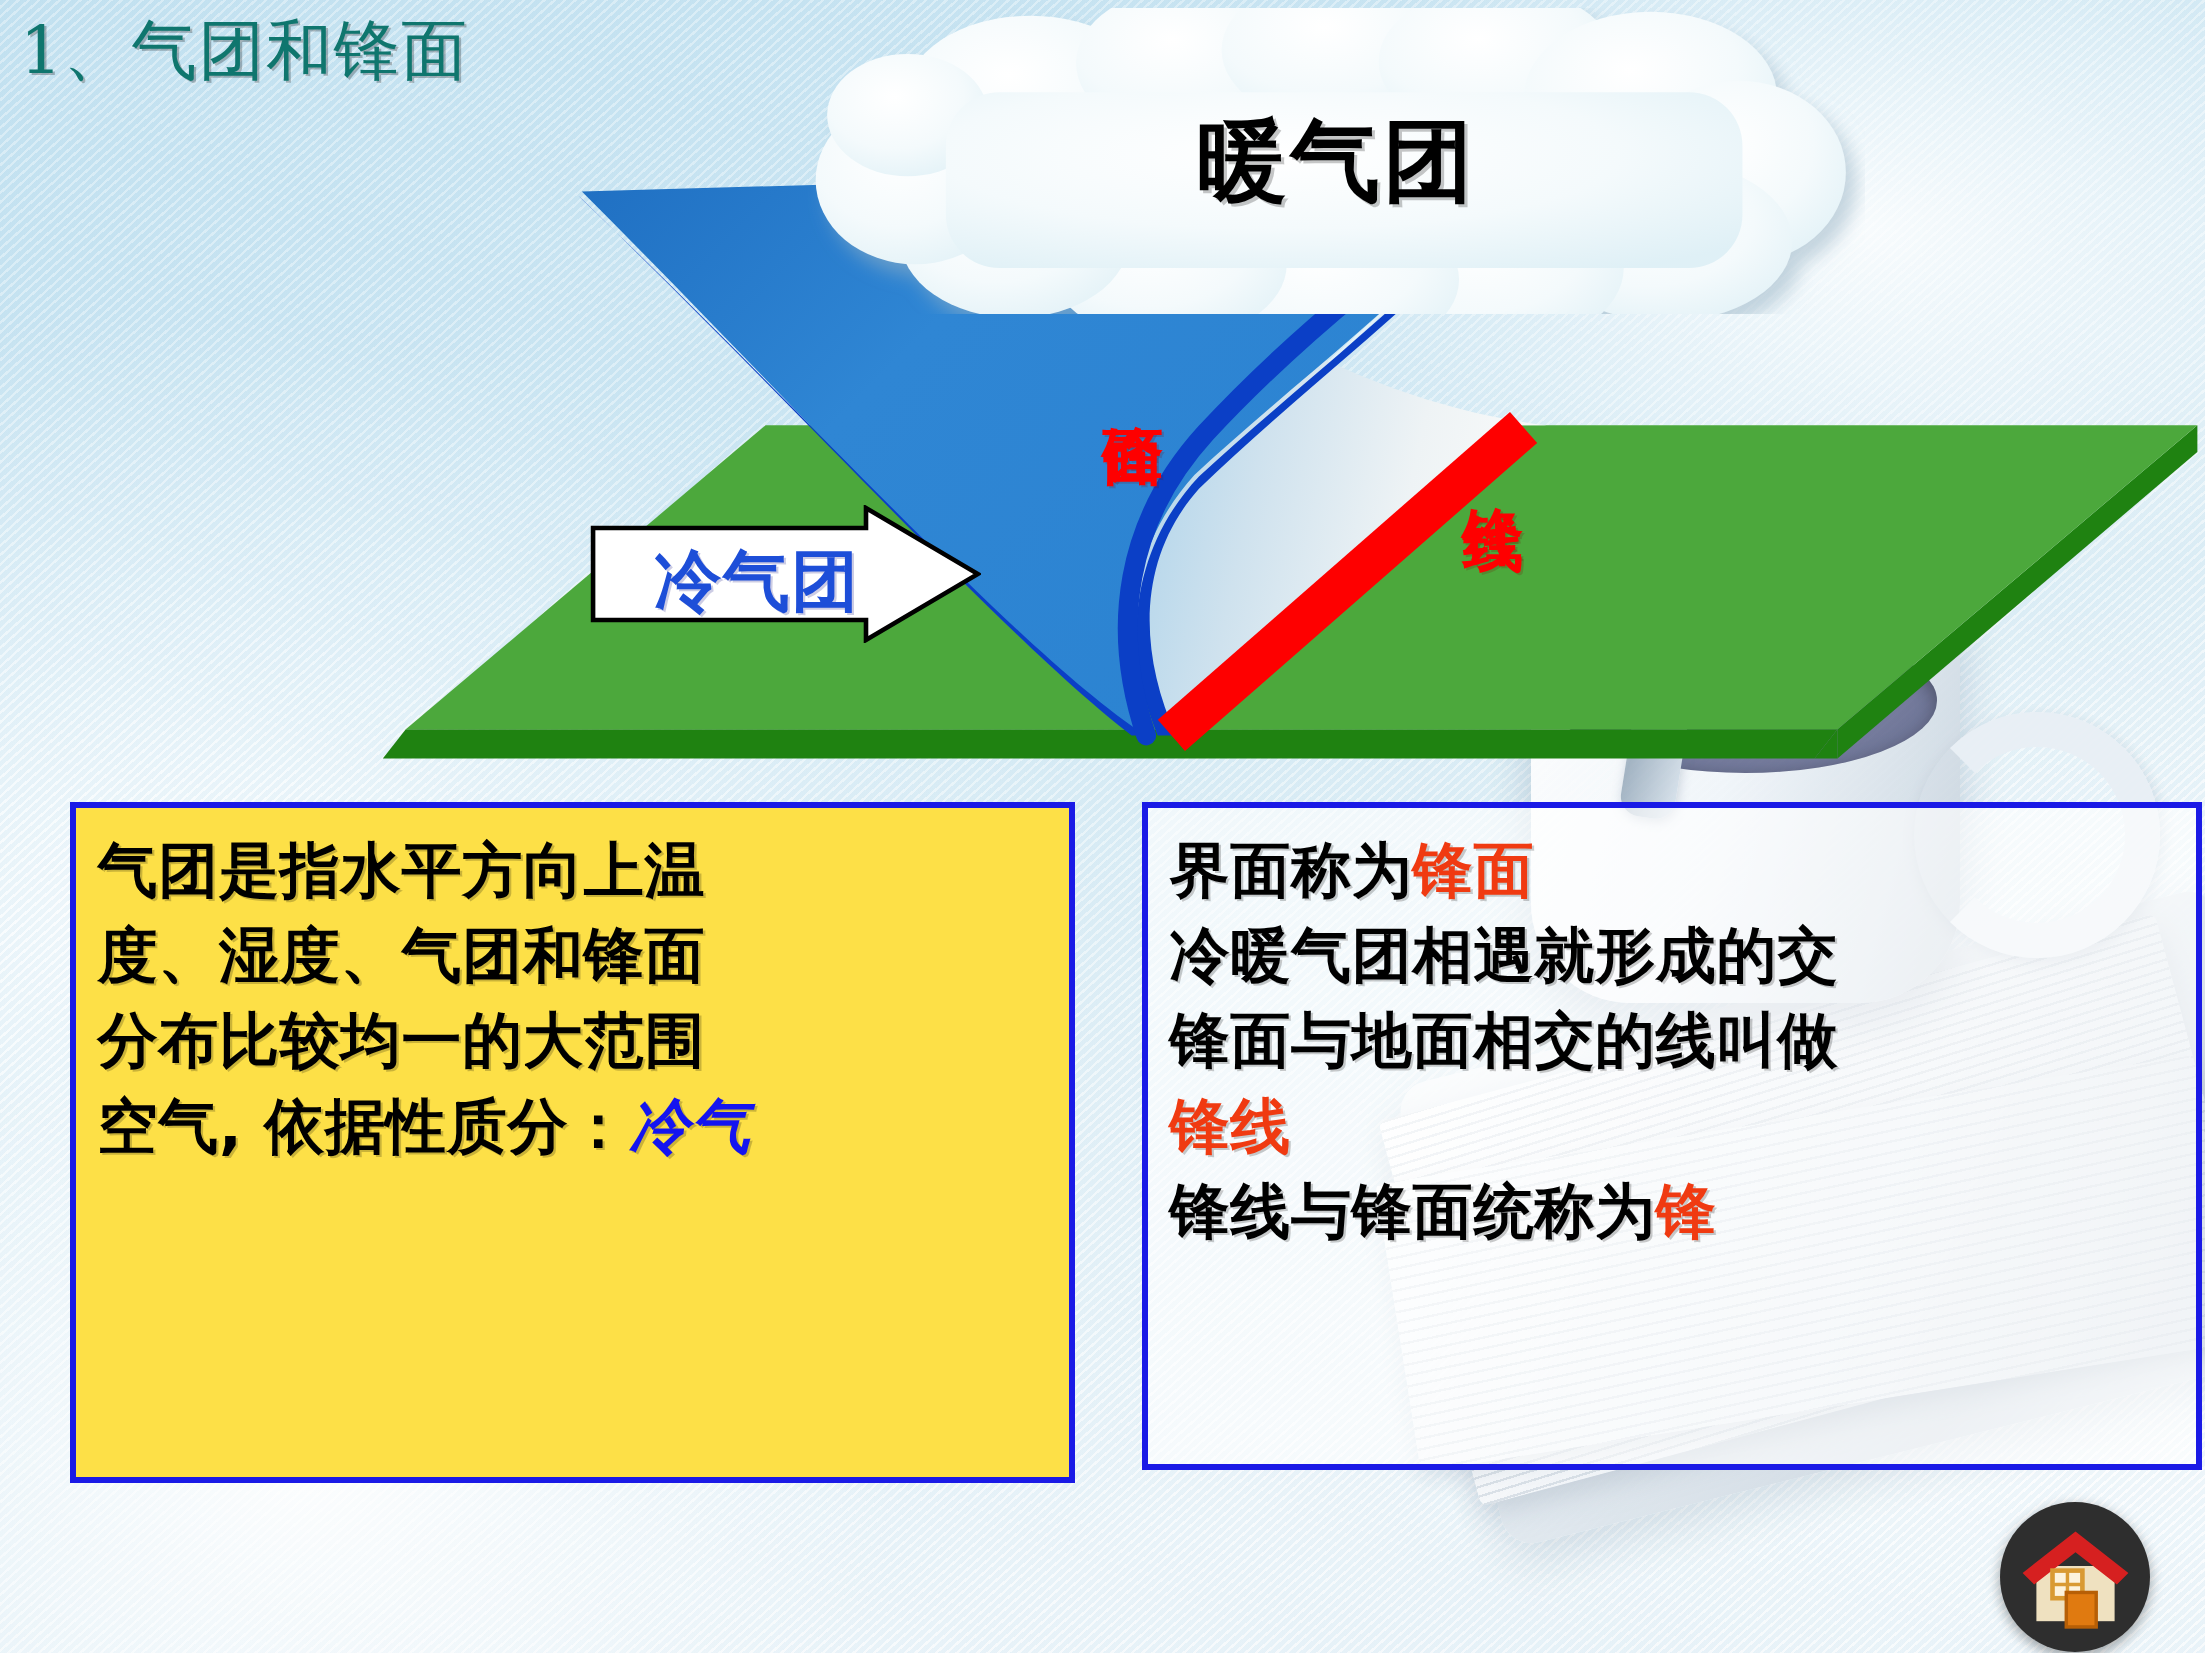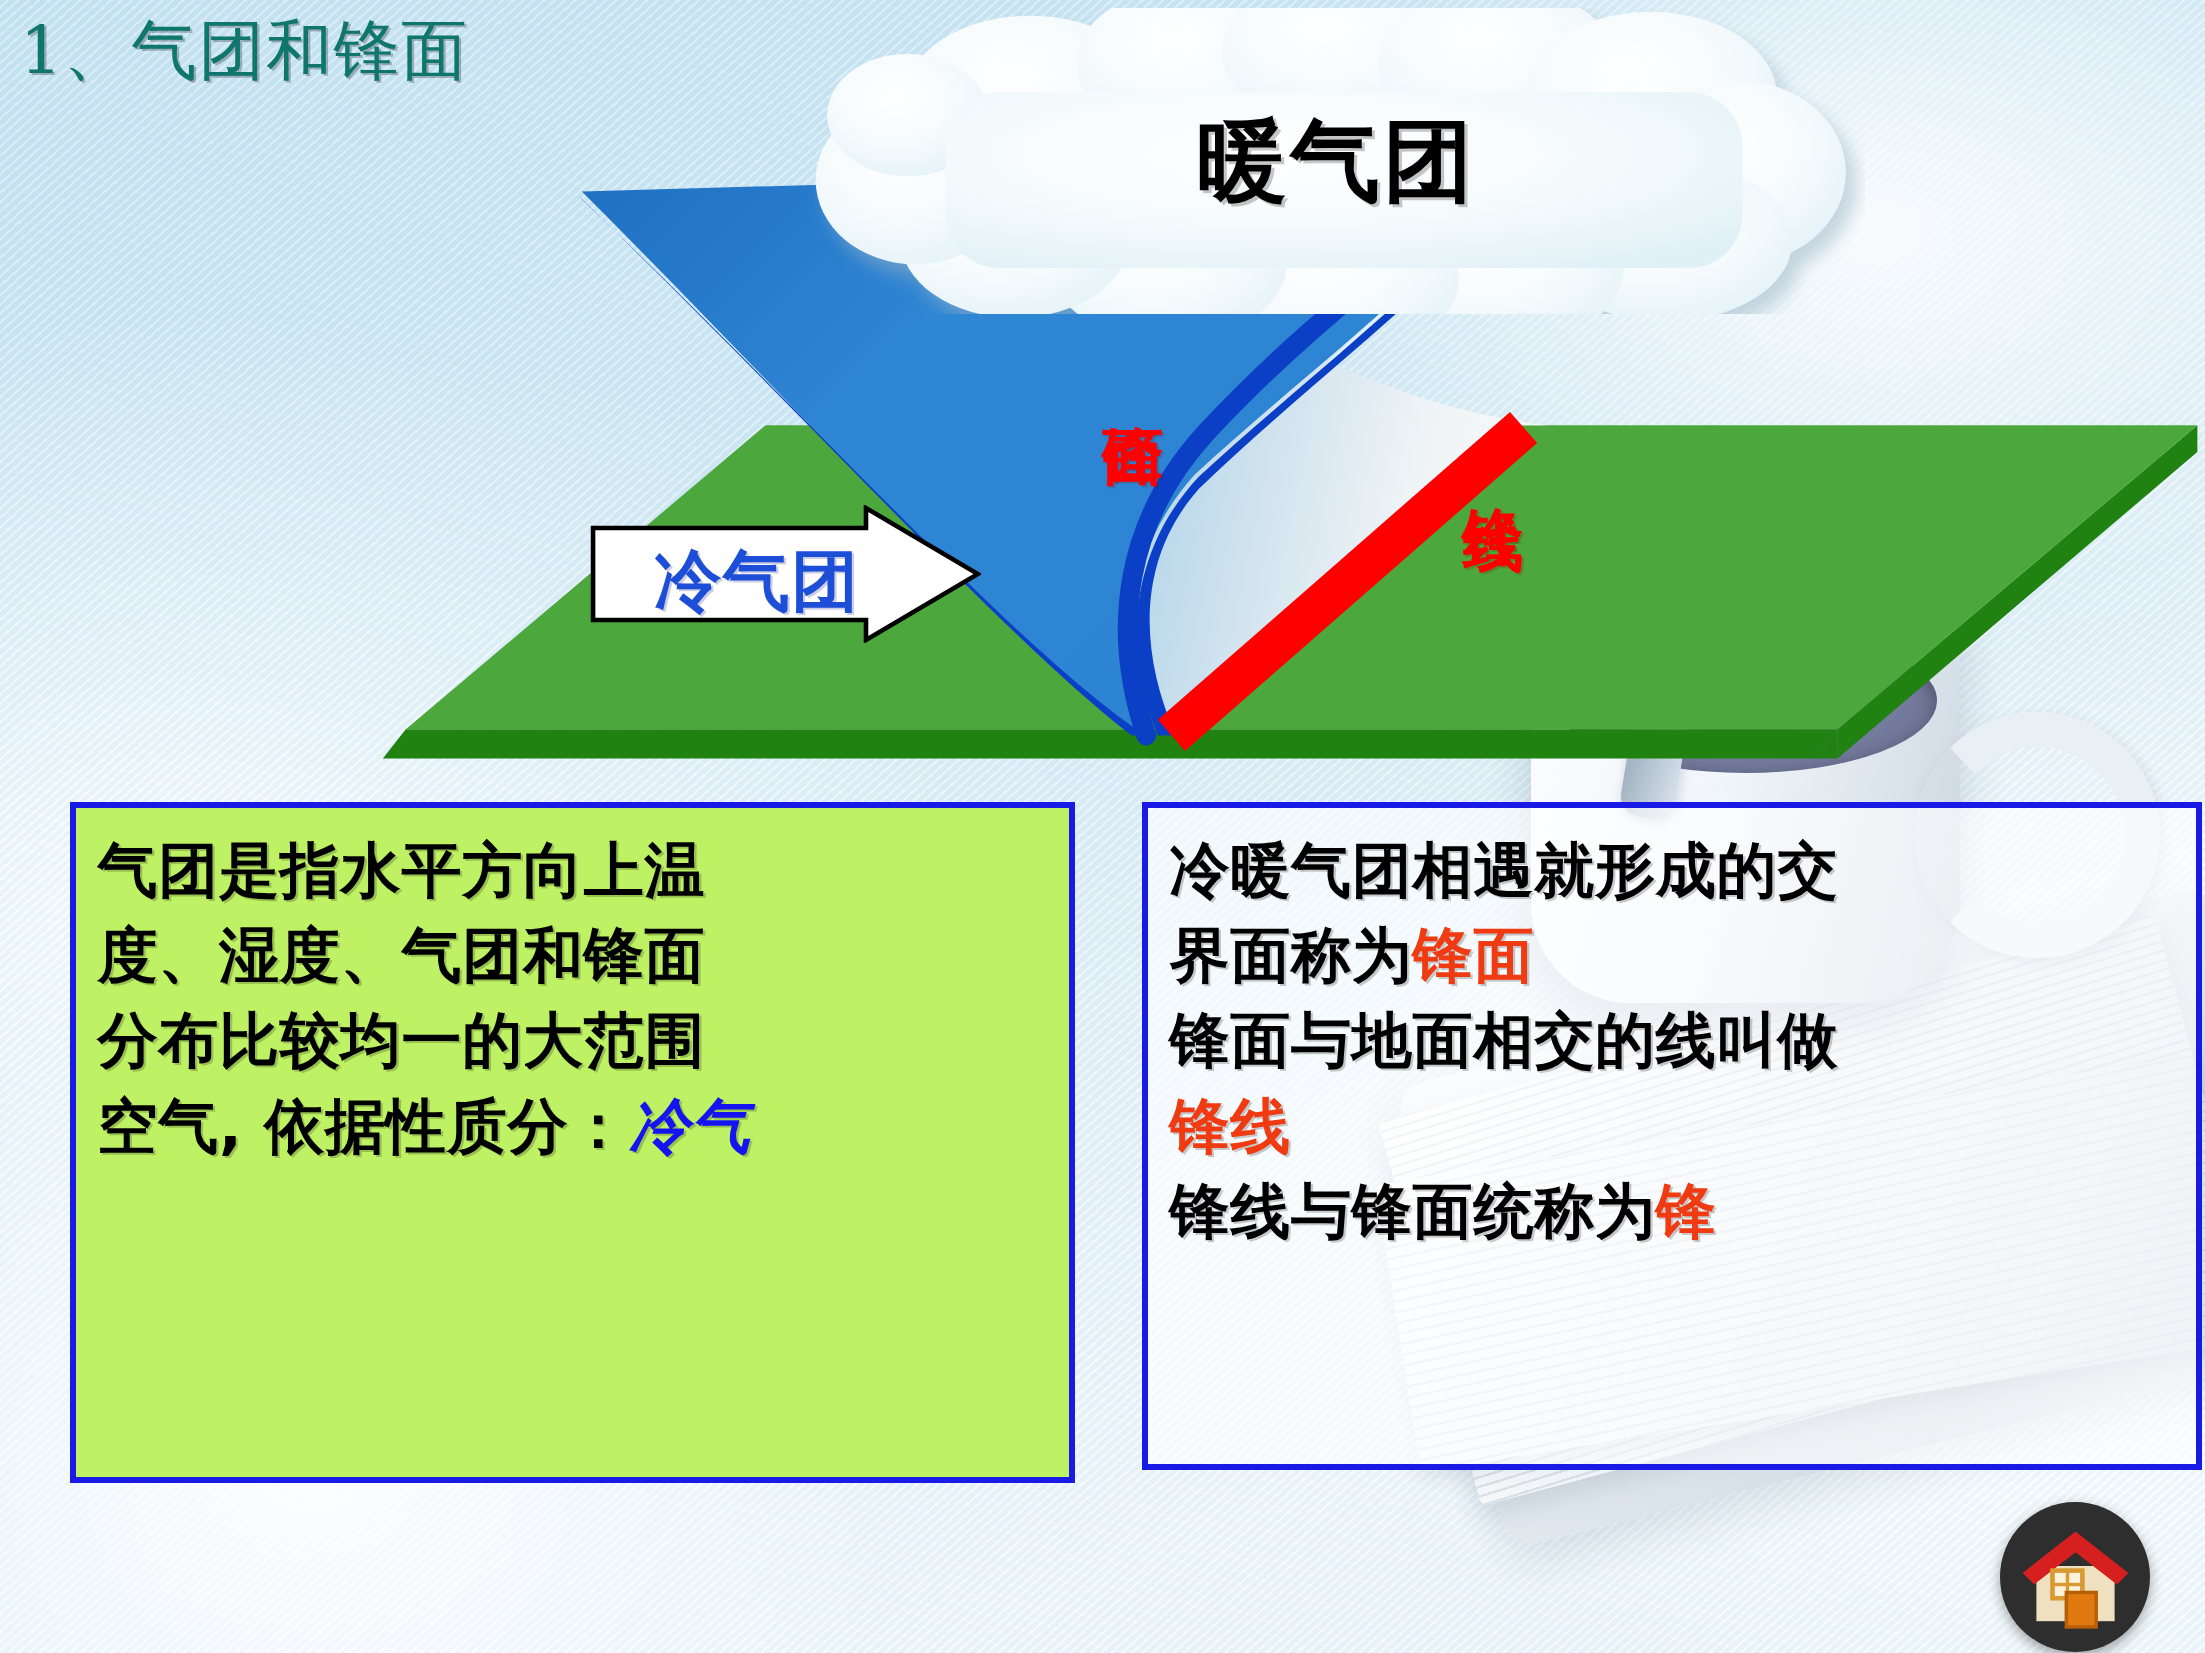--- a/index.html
+++ b/index.html
@@ -194,21 +194,21 @@
     font-weight: 700;
     line-height: 1.42;
     color: #000;
     letter-spacing: 0.8px;
     text-shadow: 2.3px 2.3px 0 rgba(0,0,0,.2);
     overflow: hidden;
   }
   #textbox-left {
     left: 70px; top: 802px;
     width: 1005px; height: 681px;
-    background: #bef264;
+    background: #fde047;
   }
   #textbox-right {
     left: 1142px; top: 802px;
     width: 1060px; height: 668px;
     background: rgba(255,255,255,0.62);
   }
   #textbox-right .ln { white-space: nowrap; }
   .hl-blue  { color: #1414f0; font-style: italic; }
   .hl-red   { color: #fe0000; }
   .hl-org   { color: #f03a11; }
@@ -345,24 +345,24 @@
     <div>
       <span class="t">分布比较均一的大范围</span>
     </div>
     <div>
       <span class="t">空气, 依据性质分：</span><span class="t hl-blue">冷气</span>
     </div>
   </div>
 
   <div class="textbox" id="textbox-right">
     <div class="ln">
+      <span class="t">界面称为</span><span class="t hl-org">锋面</span>
+    </div>
+    <div class="ln">
       <span class="t">冷暖气团相遇就形成的交</span>
-    </div>
-    <div class="ln">
-      <span class="t">界面称为</span><span class="t hl-org">锋面</span>
     </div>
     <div class="ln">
       <span class="t">锋面与地面相交的线叫做</span>
     </div>
     <div class="ln">
       <span class="t hl-org">锋线</span>
     </div>
     <div class="ln">
       <span class="t">锋线与锋面统称为</span><span class="t hl-org">锋</span>
     </div>

